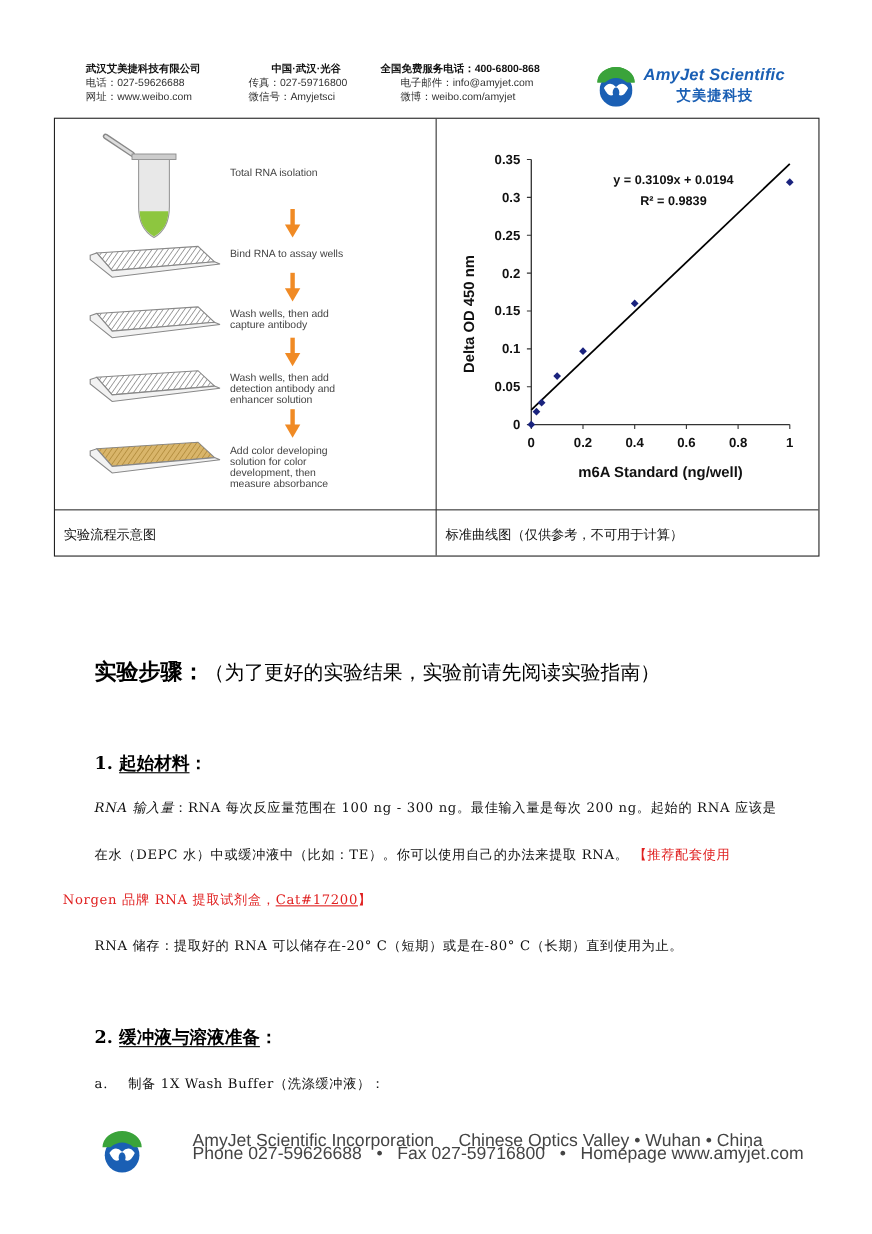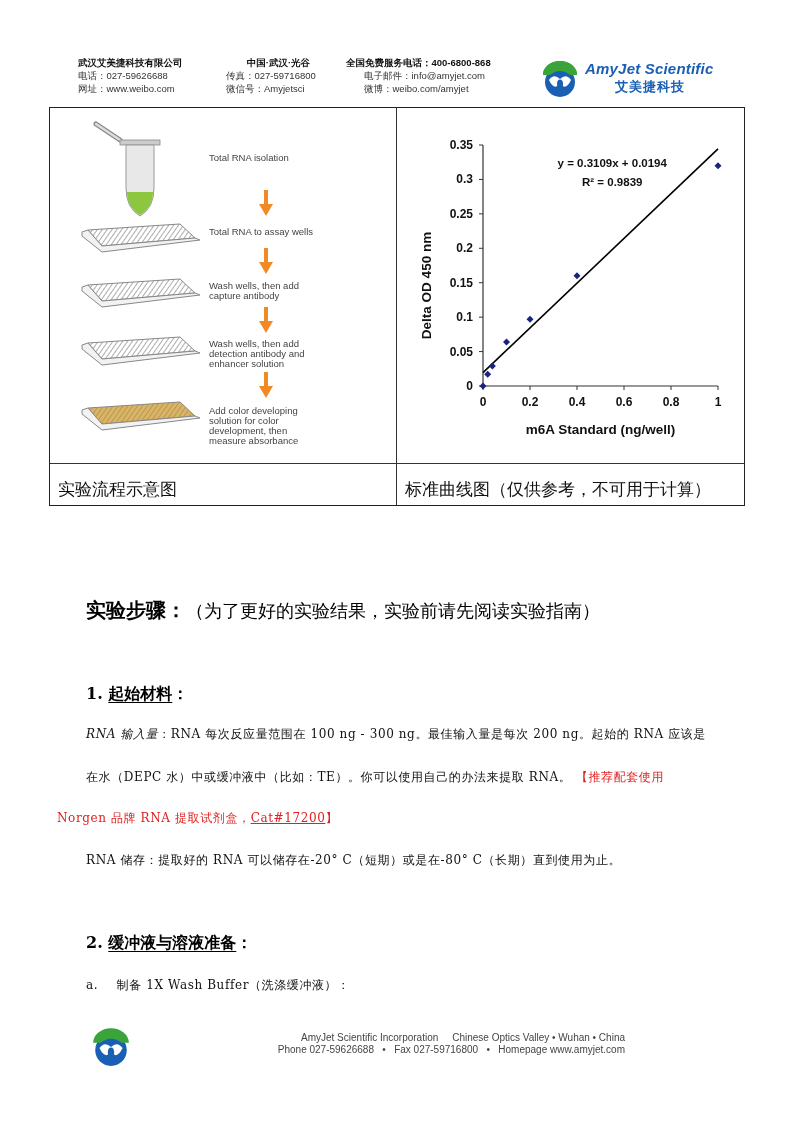--- a/index.html
+++ b/index.html
@@ -16,21 +16,21 @@
     .hdr-col3 { left: 268px; }
     .hdr-col3 .sub { padding-left: 18px; }
     .logo { position: absolute; left: 462px; top: 2px; width: 200px; height: 40px; }
     .logo-name { position: absolute; left: 45px; top: 2px; font-family: "Liberation Sans", sans-serif; font-weight: bold; font-style: italic; font-size: 15px; color: #1a5fb4; letter-spacing: 0.2px; white-space: nowrap; }
     .logo-cn { position: absolute; left: 75px; top: 20px; font-family: "DejaVu Sans", sans-serif; font-weight: bold; font-size: 13px; color: #1a5fb4; letter-spacing: 1px; }
 
     
     .tbl { position: absolute; left: 49px; top: 107px; width: 696px; height: 399px; border: 1.5px solid #222; }
     .tbl .vline { position: absolute; left: 346px; top: 0; width: 1px; height: 100%; background: #333; }
     .tbl .hline { position: absolute; left: 0; top: 355px; width: 100%; height: 1px; background: #333; }
-    .cap { position: absolute; top: 370px; font-size: 17px; color: #111; }
+    .cap { position: absolute; top: 370px; font-size: 12px; color: #111; }
     .cap1 { left: 8px; }
     .cap2 { left: 355px; }
 
     
     .wf { position: absolute; left: 0; top: 0; width: 346px; height: 355px; }
     .wf-step { position: absolute; left: 159px; font-family: "Liberation Sans", sans-serif; font-size: 9.5px; line-height: 10px; color: #444; }
 
     
     .chart { position: absolute; left: 347px; top: 0; width: 348px; height: 355px; }
     .chart svg text { font-family: "Liberation Sans", sans-serif; font-weight: bold; }
@@ -41,21 +41,21 @@
     .h-steps .note { font-size: 18px; font-weight: normal; margin-top: 26px; }
     .sec { position: absolute; left: 86px; font-size: 16px; font-weight: bold; white-space: nowrap; }
     .sec u { text-decoration: underline; text-underline-offset: 3px; }
     .p { position: absolute; font-size: 12px; white-space: nowrap; letter-spacing: 0.6px; color: #111; }
     .p i { font-style: italic; }
     .red { color: #e02020; }
     .red u { text-decoration: underline; }
 
     
     .ftr-logo { position: absolute; left: 90px; top: 1025px; width: 42px; height: 40px; }
-    .ftr-text { position: absolute; left: 175px; top: 1032px; width: 450px; text-align: right; font-family: "Liberation Sans", sans-serif; font-size: 10px; line-height: 12px; color: #444; white-space: pre; }
+    .ftr-text { position: absolute; left: 175px; top: 1032px; width: 450px; text-align: center; font-family: "Liberation Sans", sans-serif; font-size: 16px; line-height: 12px; color: #444; white-space: pre; }
   </style>
 </head>
 <body>
 
 <div class="hdr">
   <div class="hdr-col hdr-col1">
     <div class="t">武汉艾美捷科技有限公司</div>
     <div>电话：027-59626688</div>
     <div>网址：www.weibo.com</div>
   </div>
@@ -128,21 +128,21 @@
           <polygon points="209,96 223,96 216,108"></polygon>
         <rect x="214" y="140" width="4" height="16"></rect>
           <polygon points="209,154 223,154 216,166"></polygon>
         <rect x="214" y="199" width="4" height="16"></rect>
           <polygon points="209,213 223,213 216,225"></polygon>
         <rect x="214" y="264" width="4" height="16"></rect>
           <polygon points="209,278 223,278 216,290"></polygon>
       </g>
     </svg>
     <div class="wf-step" style="top:45px">Total RNA isolation</div>
-    <div class="wf-step" style="top:119px">Total RNA to assay wells</div>
+    <div class="wf-step" style="top:119px">Bind RNA to assay wells</div>
     <div class="wf-step" style="top:173px;white-space:pre">Wash wells, then add
 capture antibody</div>
     <div class="wf-step" style="top:231px;white-space:pre">Wash wells, then add
 detection antibody and
 enhancer solution</div>
     <div class="wf-step" style="top:298px;white-space:pre">Add color developing
 solution for color
 development, then
 measure absorbance</div>
   </div>

